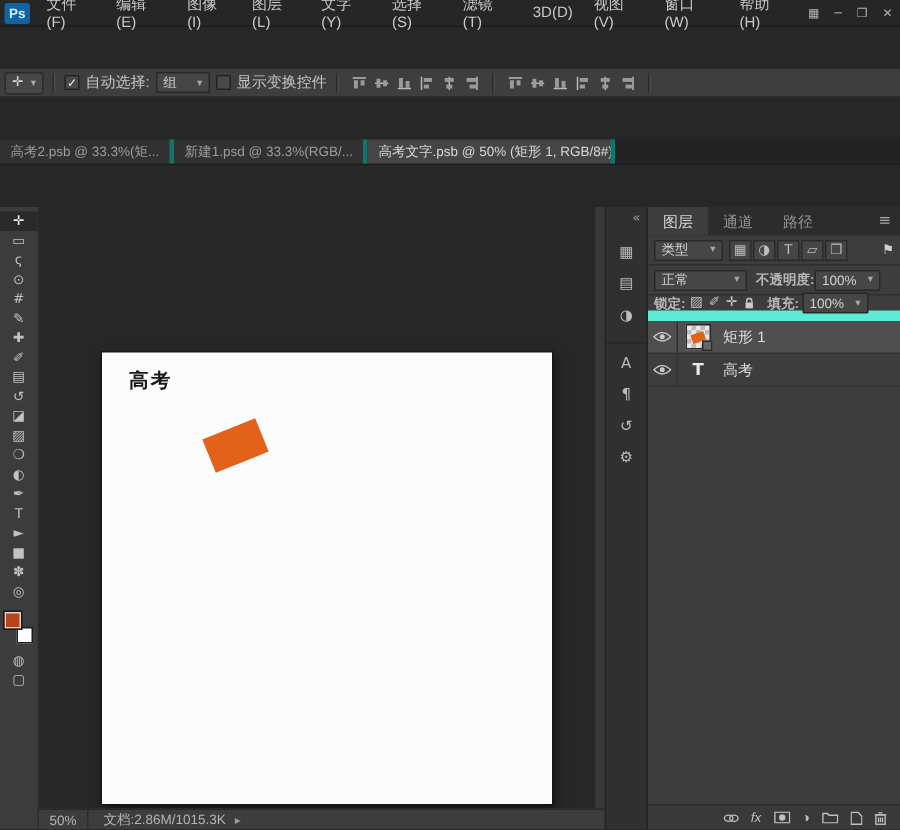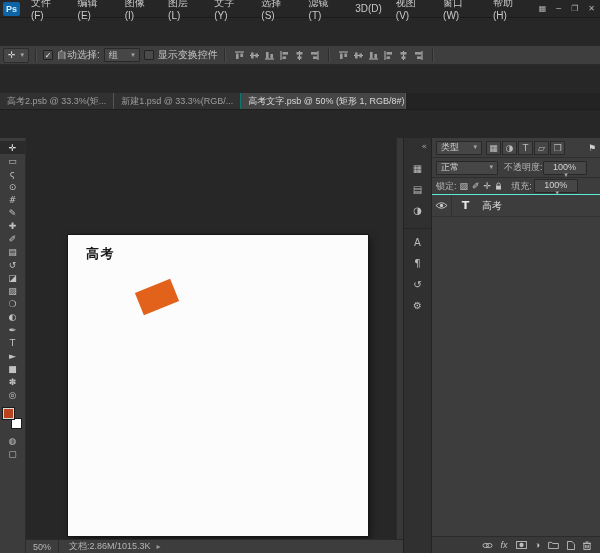--- a/index.html
+++ b/index.html
@@ -34,21 +34,21 @@
   .lbl { font-size:10px; }
   .dd { display:inline-flex; align-items:center; justify-content:space-between;
         background:#464646; border:1px solid #282828; border-radius:1px; height:14px;
         padding:0 4px; font-size:9px; color:#d2d2d2; margin:0 4px; }
   .dd.grp { width:36px; }
   .opt-ico { width:13px; height:13px; display:flex; align-items:center; justify-content:center; margin:0 1px; }
 
   
   .tabbar { height:17px; background:#232323; border-bottom:1px solid #1e1e1e; display:flex; flex:0 0 17px; }
   .tab { display:flex; align-items:center; gap:5px; padding:0 7px; font-size:9px; color:#9d9d9d;
-         background:#313131; border-right:1px solid #0f766e; white-space:nowrap; overflow:hidden; max-width:165px; }
+         background:#313131; border-right:3px solid #0f766e; white-space:nowrap; overflow:hidden; max-width:165px; }
   .tab.active { background:#454545; color:#d8d8d8; }
 
   
   .content { flex:1; display:flex; min-height:0; }
 
   
   .toolbar { width:26px; flex:0 0 26px; background:#3c3c3c; border-right:1px solid #2d2d2d;
              display:flex; flex-direction:column; align-items:center; padding-top:3px; }
   .tool { width:100%; height:13px; display:flex; align-items:center; justify-content:center;
           font-size:9px; color:#c2c2c2; }
@@ -90,24 +90,24 @@
   .panel-menu { margin-left:auto; padding-right:6px; display:flex; align-items:center; font-size:10px; color:#a8a8a8; }
   .filter-row { height:20px; flex:0 0 20px; display:flex; align-items:center; padding:0 4px;
                 border-bottom:1px solid #2e2e2e; }
   .dd.small { width:46px; margin:0 3px 0 0; }
   .f-ico { width:15px; height:14px; display:flex; align-items:center; justify-content:center;
            font-size:9px; color:#bdbdbd; background:#464646; border:1px solid #2a2a2a; margin-left:1px; }
   .flag { margin-left:auto; font-size:9px; color:#d0d0d0; }
   .blend-row { height:20px; flex:0 0 20px; display:flex; align-items:center; padding:0 4px;
                border-bottom:1px solid #2e2e2e; }
   .dd.blend { width:62px; margin:0 6px 0 0; }
-  .dd.mini { width:44px; margin:0;flex-direction:column; }
-  .plabel { font-size:9px; color:#b8b8b8; white-space:nowrap; }
+  .dd.mini { width:44px; margin:0; }
+  .plabel { font-size:9px; color:#b8b8b8; white-space:nowrap;font-weight:bold; }
   .lock-row { height:17px; flex:0 0 17px; display:flex; align-items:center; padding:0 4px;
-              border-bottom:1px solid #5eead4; gap:2px; }
+              border-bottom:7px solid #5eead4; gap:2px; }
   .l-ico { font-size:9px; color:#c3c3c3; padding:0 1px; display:flex; align-items:center; }
   .plabel.fill { margin-left:6px; }
 
   .layers { display:flex; flex-direction:column; }
   .layer { height:22px; display:flex; align-items:center; border-bottom:1px solid #333; }
   .layer.selected { background:var(--selection,#4f4f4f); }
   .eye-cell { width:20px; height:100%; display:flex; align-items:center; justify-content:center;
               border-right:1px solid #313131; }
   .thumb { position:relative; width:17px; height:17px; margin:0 6px 0 5px; flex:0 0 17px; }
   .thumb.checker { background-color:#e9e9e9;
@@ -329,20 +329,26 @@
       </div>
       <div class="dock-group">
         <span class="dock-ico">A</span>
         <span class="dock-ico">¶</span>
         <span class="dock-ico">↺</span>
         <span class="dock-ico">⚙</span>
       </div>
     </div>
 
     <div class="panel">
+      <div class="panel-tabs">
+        <span class="ptab active">图层</span>
+        <span class="ptab">通道</span>
+        <span class="ptab">路径</span>
+        <span class="panel-menu">≡</span>
+      </div>
 
       <div class="filter-row">
         <span class="dd small">
           <span>类型</span>
           <span class="caret">▾</span>
         </span>
         <span class="f-ico">▦</span>
         <span class="f-ico">◑</span>
         <span class="f-ico">T</span>
         <span class="f-ico">▱</span>
@@ -374,20 +380,33 @@
             </svg>
         </span>
         <span class="plabel fill">填充:</span>
         <span class="dd mini">
           <span>100%</span>
           <span class="caret">▾</span>
         </span>
       </div>
 
       <div class="layers">
+        <div class="layer selected">
+          <span class="eye-cell">
+            <svg width="13" height="9" viewBox="0 0 14 9">
+                <path d="M1 4.5 Q7 -1.5 13 4.5 Q7 10.5 1 4.5Z" fill="none" stroke="#c9c9c9"></path>
+                <circle cx="7" cy="4.5" r="1.8" fill="#c9c9c9"></circle>
+              </svg>
+          </span>
+          <span class="thumb checker">
+            <span class="mini-shape"></span>
+            <span class="badge"></span>
+          </span>
+          <span class="lname">矩形 1</span>
+        </div>
         <div class="layer">
           <span class="eye-cell">
             <svg width="13" height="9" viewBox="0 0 14 9">
                 <path d="M1 4.5 Q7 -1.5 13 4.5 Q7 10.5 1 4.5Z" fill="none" stroke="#c9c9c9"></path>
                 <circle cx="7" cy="4.5" r="1.8" fill="#c9c9c9"></circle>
               </svg>
           </span>
           <span class="thumb ttext">T</span>
           <span class="lname">高考</span>
         </div>

